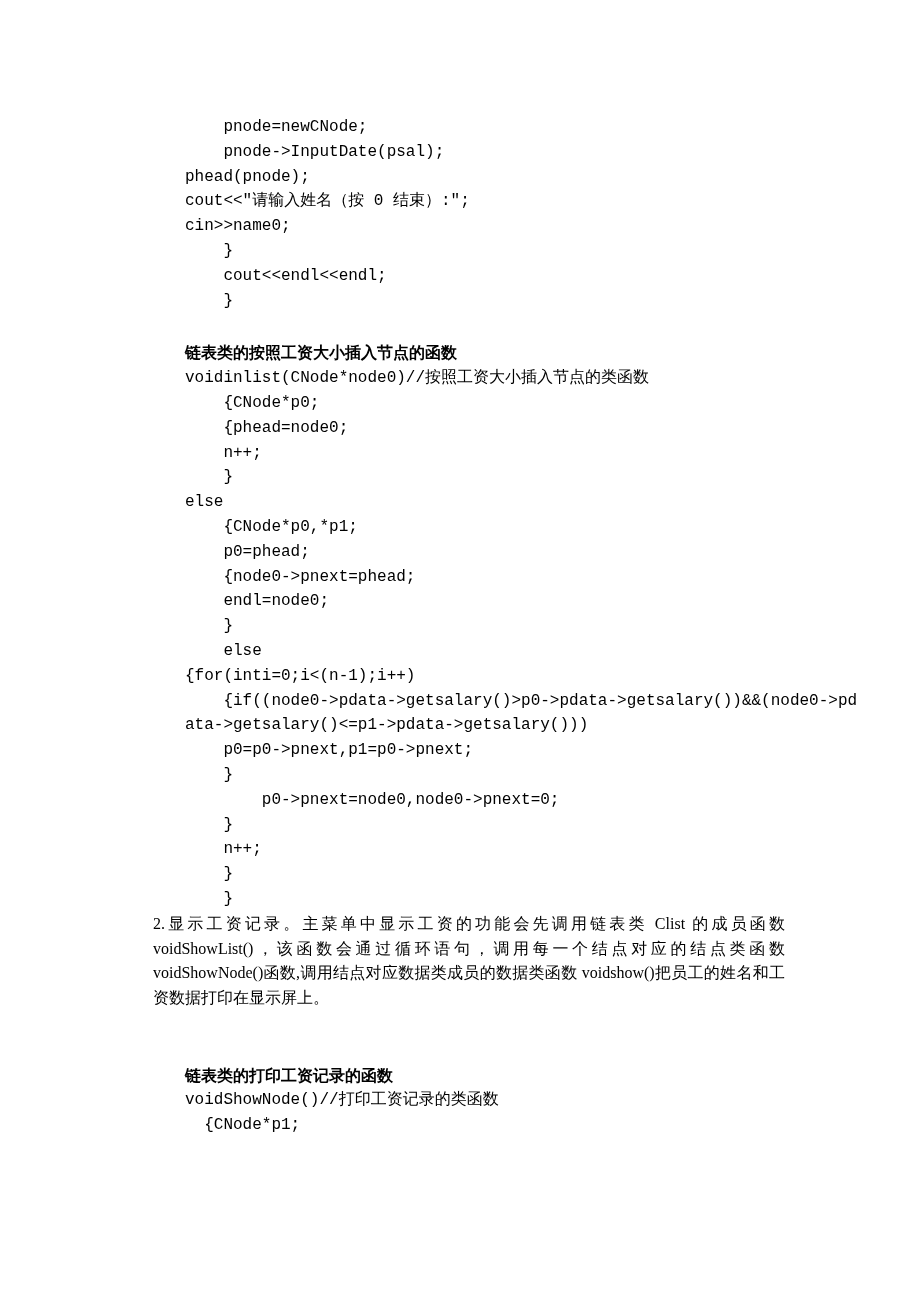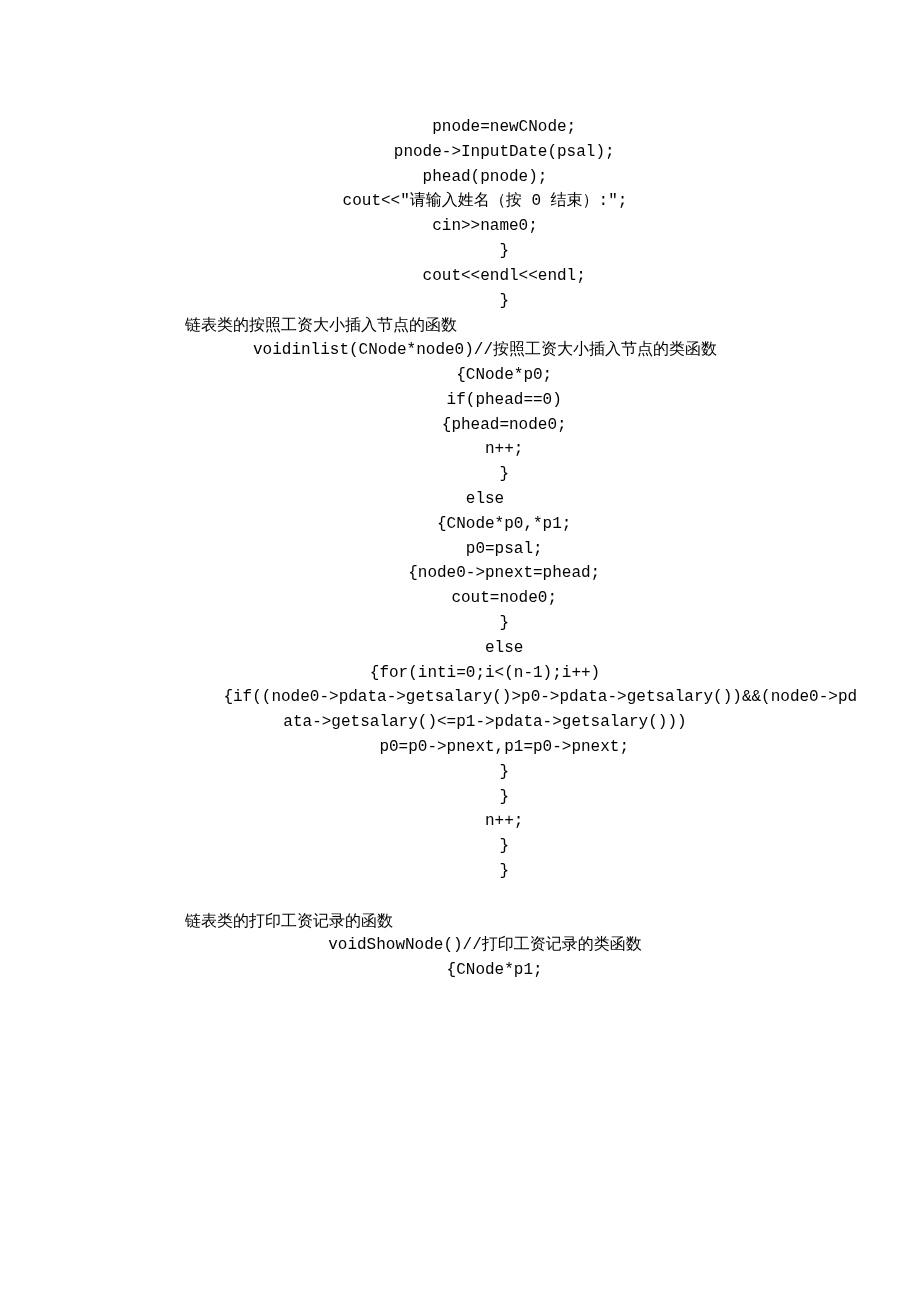--- a/index.html
+++ b/index.html
@@ -14,24 +14,24 @@
     width: 920px;
     min-height: 1302px;
     background: #fff;
     padding: 115px 135px 115px 185px;
     box-sizing: border-box;
   }
   .mono {
     font-family: "SimSun", "宋体", "Courier New", monospace;
     white-space: pre;
     letter-spacing: 0;
-    text-align: center;
   }
   .bold {
-    font-weight: normal;
+    font-weight: bold;
+    margin-top: 28px;
   }
   .para {
     text-align: justify;
     line-height: 1.55;
   }
   .line {
     min-height: 1.55em;
   }
 </style>
 </head>
@@ -48,42 +48,43 @@
     <div class="mono line">    }</div>
     <div class="mono line">    cout&lt;&lt;endl&lt;&lt;endl;</div>
     <div class="mono line">    }</div>
   </div>
 
   <div class="bold line">链表类的按照工资大小插入节点的函数</div>
 
   <div>
     <div class="mono line">voidinlist(CNode*node0)//按照工资大小插入节点的类函数</div>
     <div class="mono line">    {CNode*p0;</div>
-    <div class="mono line">    if(phead==0)</div>
     <div class="mono line">    {phead=node0;</div>
     <div class="mono line">    n++;</div>
     <div class="mono line">    }</div>
     <div class="mono line">else</div>
     <div class="mono line">    {CNode*p0,*p1;</div>
-    <div class="mono line">    p0=psal;</div>
+    <div class="mono line">    p0=phead;</div>
     <div class="mono line">    {node0-&gt;pnext=phead;</div>
-    <div class="mono line">    cout=node0;</div>
+    <div class="mono line">    endl=node0;</div>
     <div class="mono line">    }</div>
     <div class="mono line">    else</div>
     <div class="mono line">{for(inti=0;i&lt;(n-1);i++)</div>
     <div class="mono line">    {if((node0-&gt;pdata-&gt;getsalary()&gt;p0-&gt;pdata-&gt;getsalary())&amp;&amp;(node0-&gt;pd</div>
     <div class="mono line">ata-&gt;getsalary()&lt;=p1-&gt;pdata-&gt;getsalary()))</div>
     <div class="mono line">    p0=p0-&gt;pnext,p1=p0-&gt;pnext;</div>
     <div class="mono line">    }</div>
+    <div class="mono line">        p0-&gt;pnext=node0,node0-&gt;pnext=0;</div>
     <div class="mono line">    }</div>
     <div class="mono line">    n++;</div>
     <div class="mono line">    }</div>
     <div class="mono line">    }</div>
   </div>
 
+  <div class="para" style="margin-left:-2em;">2.显示工资记录。主菜单中显示工资的功能会先调用链表类 Clist 的成员函数 voidShowList()，该函数会通过循环语句，调用每一个结点对应的结点类函数 voidShowNode()函数,调用结点对应数据类成员的数据类函数 voidshow()把员工的姓名和工资数据打印在显示屏上。</div>
 
   <div class="line">&nbsp;</div>
 
   <div class="bold line">链表类的打印工资记录的函数</div>
 
   <div>
     <div class="mono line">voidShowNode()//打印工资记录的类函数</div>
     <div class="mono line">  {CNode*p1;</div>
   </div>
 

